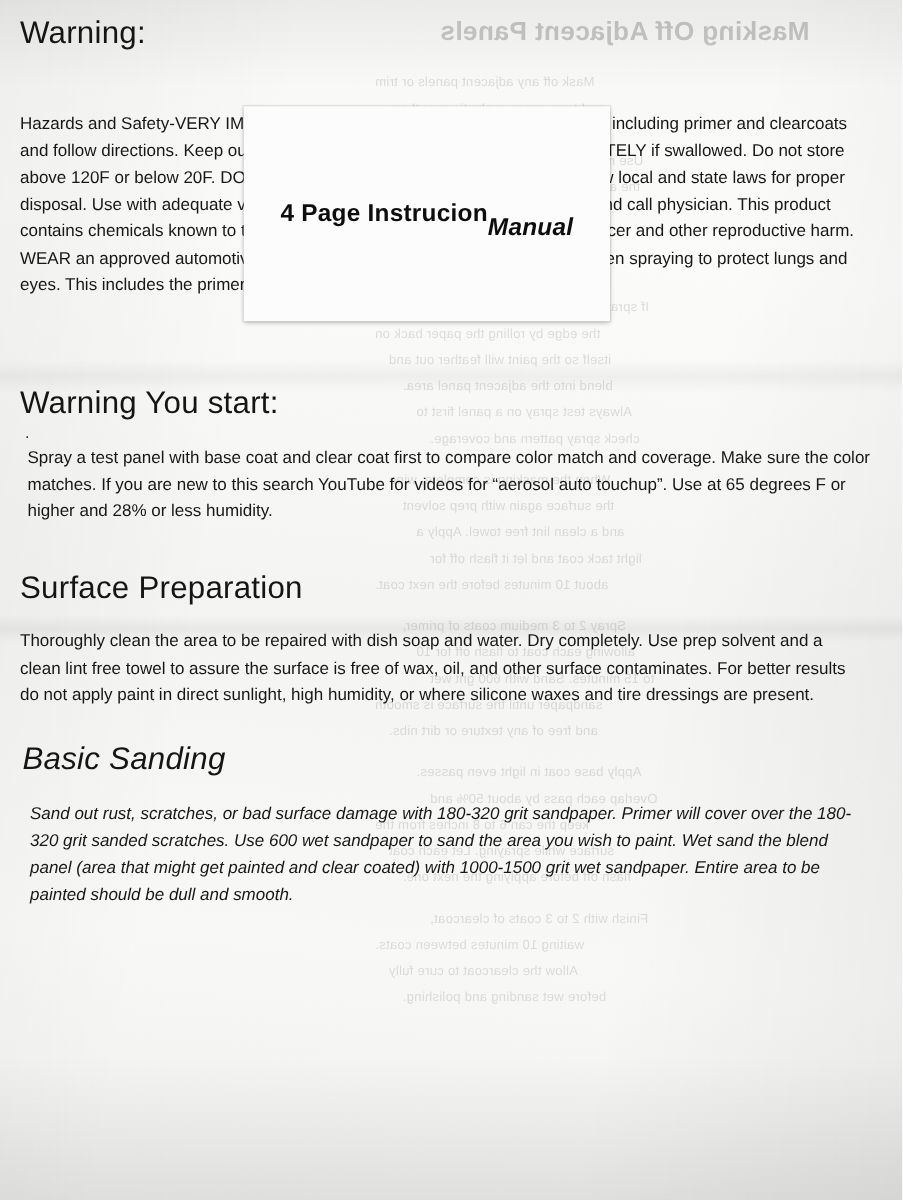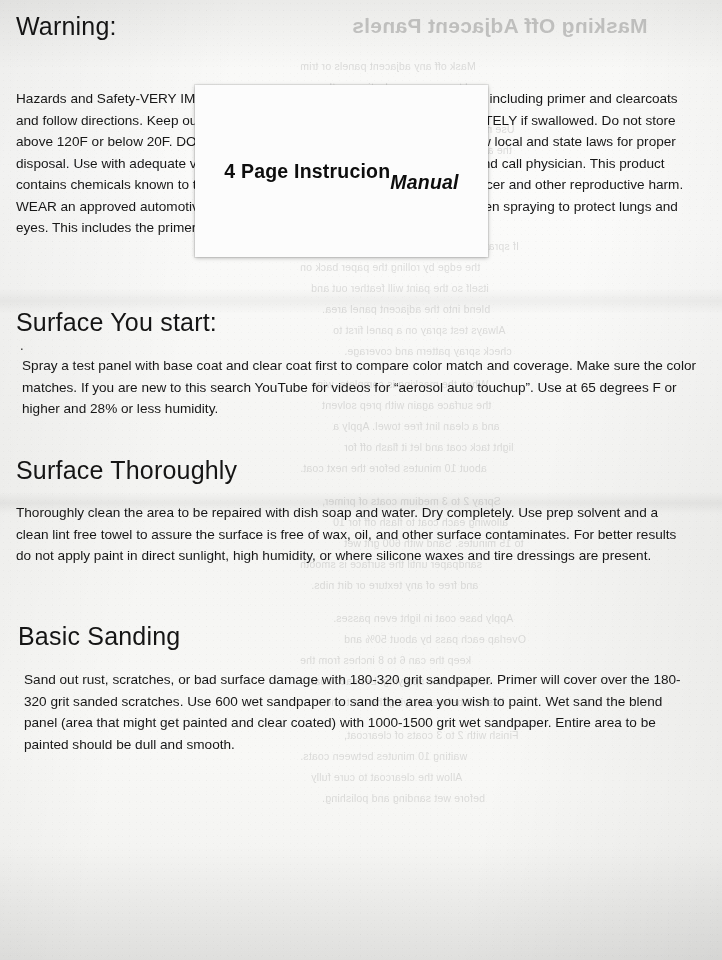--- a/index.html
+++ b/index.html
@@ -89,21 +89,21 @@
   #sec-warning { top: 12px; left: 16px; width: 690px; }
   #warning-body { margin-top: 47px; width: 688px; }
 
   #sec-before { top: 308px; left: 16px; width: 690px; }
   #before-dot { font-size: 13px; line-height: 10px; margin: 4px 0 0 4px; color: #2a2a2a; }
   #before-body { margin-top: 4px; width: 674px; padding-left: 6px; }
 
   #sec-surface { top: 456px; left: 16px; width: 690px; }
   #surface-body { margin-top: 17px; width: 676px; }
 
-  #sec-sanding { top: 622px; left: 18px; width: 690px; }
+  #sec-sanding { top: 593px; left: 18px; width: 690px; font-style: italic; }
   #sanding-body1 { margin-top: 18px; width: 674px; padding-left: 6px; }
   #sanding-body2 { margin-top: 19px; width: 650px; padding-left: 10px; }
 
   
   #label-card {
     position: absolute;
     top: 85px;
     left: 195px;
     width: 293px;
     height: 172px;
@@ -192,27 +192,27 @@
   </div>
 
   <div id="content">
 
     <section class="sec" id="sec-warning">
       <h1 class="heading">Warning:</h1>
       <p class="body" id="warning-body">Hazards and Safety-VERY IMPORTANT. Read all labels on the touch-up paint including primer and clearcoats and follow directions. Keep out of reach of children. Call a physician IMMEDIATELY if swallowed. Do not store above 120F or below 20F. DO NOT STORE IN CAR and avoid freezing. Follow local and state laws for proper disposal. Use with adequate ventilation. If breathing is affected, get fresh air and call physician. This product contains chemicals known to the State of California to cause birth defects, cancer and other reproductive harm. WEAR an approved automotive paint respirator and WEAR safety goggles when spraying to protect lungs and eyes. This includes the primer, paint and clearcoat.</p>
     </section>
 
     <section class="sec" id="sec-before">
-      <h1 class="heading">Surface You start:</h1>
+      <h1 class="heading">Warning You start:</h1>
       <div id="before-dot">.</div>
       <p class="body" id="before-body">Spray a test panel with base coat and clear coat first to compare color match and coverage. Make sure the color matches.  If you are new to this search YouTube for videos for “aerosol auto touchup”.  Use at 65 degrees F or higher and 28% or less humidity.</p>
     </section>
 
     <section class="sec" id="sec-surface">
-      <h1 class="heading">Surface Thoroughly</h1>
+      <h1 class="heading">Surface Preparation</h1>
       <p class="body" id="surface-body">Thoroughly clean the area to be repaired with dish soap and water.  Dry completely. Use prep solvent and a clean lint free towel to assure the surface is free of wax, oil, and other surface contaminates. For better results do not apply paint in direct sunlight, high humidity, or where silicone waxes and tire dressings are present.</p>
     </section>
 
     <section class="sec" id="sec-sanding">
       <h1 class="heading">Basic Sanding</h1>
       <p class="body" id="sanding-body1">Sand out rust, scratches, or bad surface damage with 180-320 grit sandpaper. Primer will cover over the 180-320 grit sanded scratches. Use 600 wet sandpaper to sand the area you wish to paint. Wet sand the blend panel (area that might get painted and clear coated) with 1000-1500 grit wet sandpaper. Entire area to be painted should be dull and smooth.</p>
     </section>
 
   </div>
 

